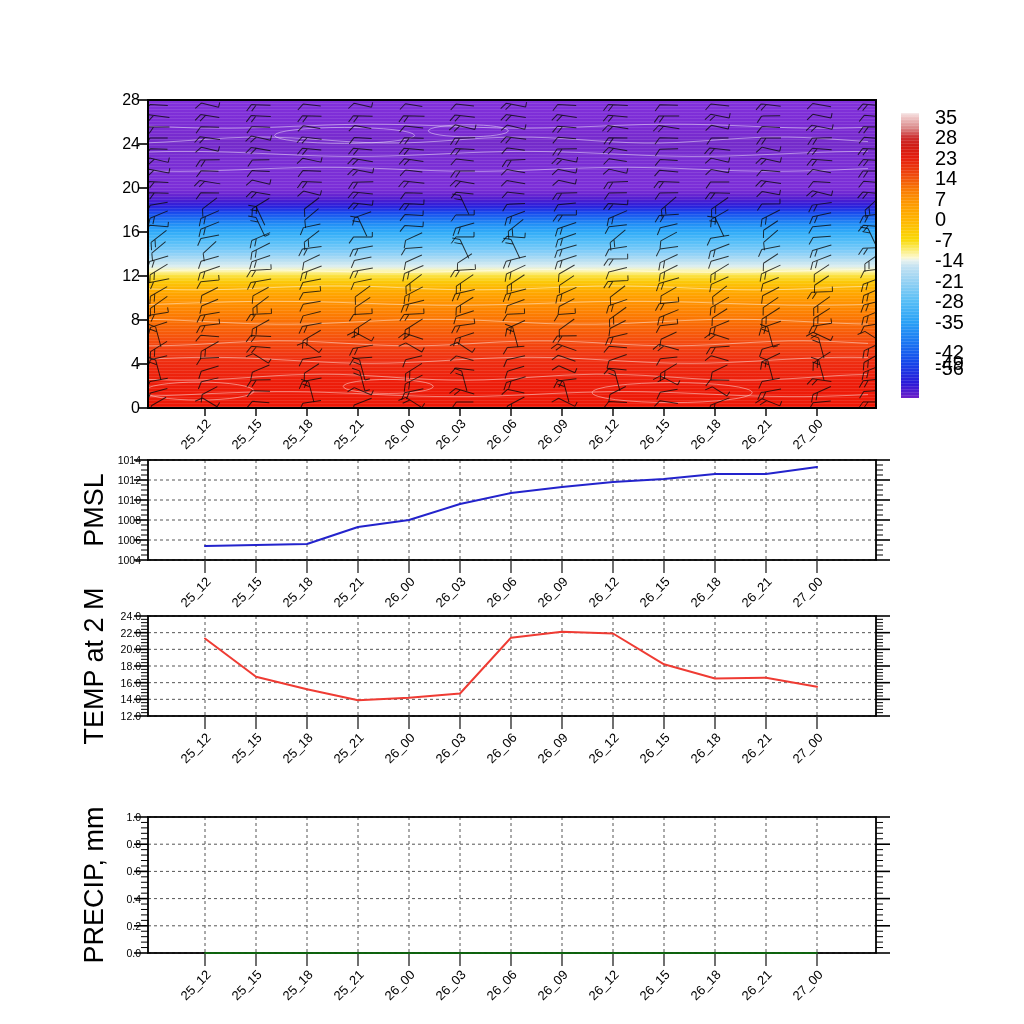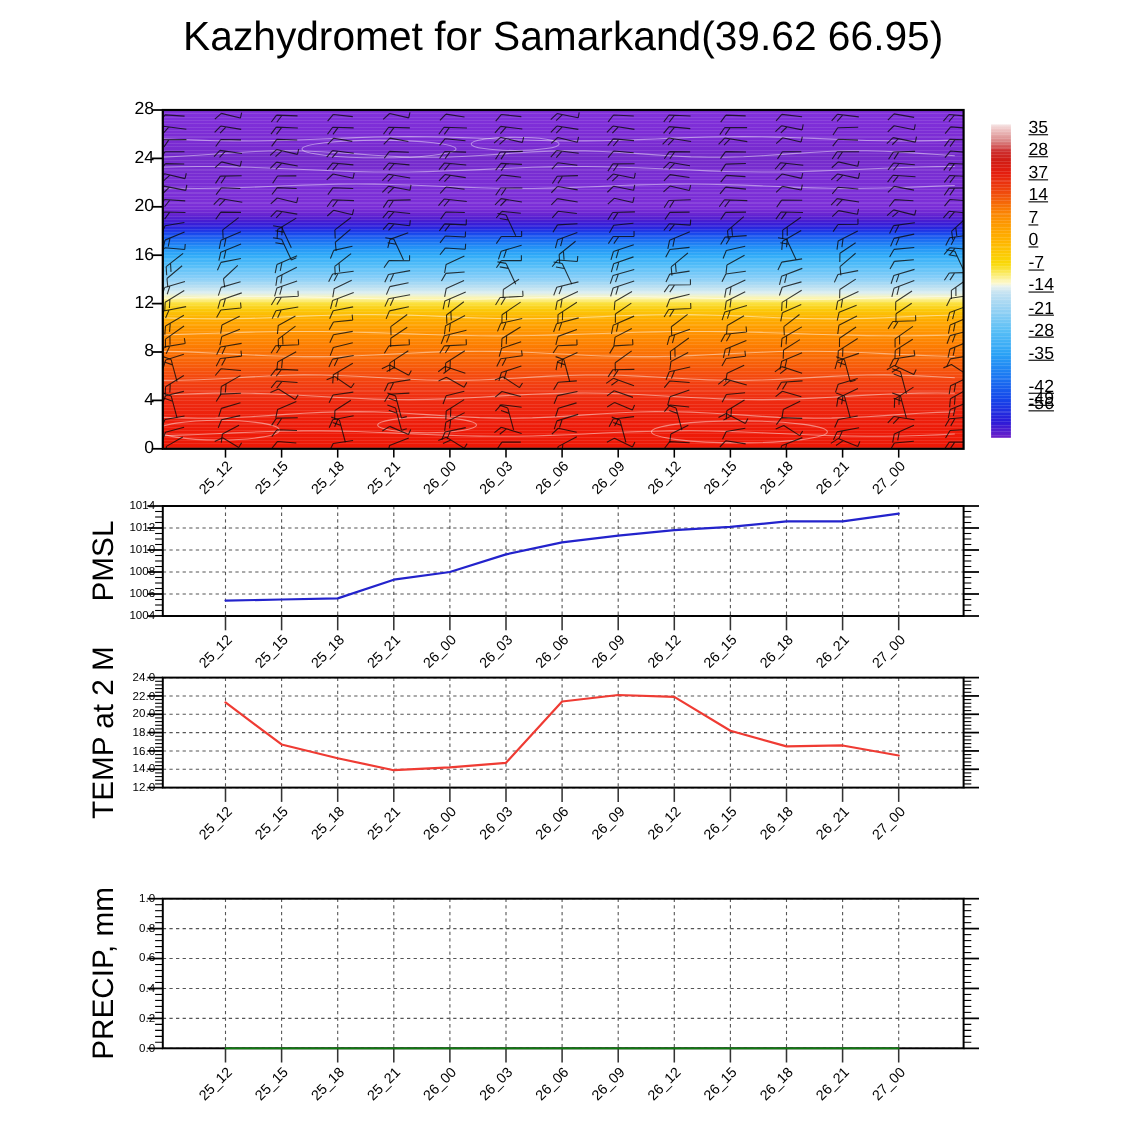--- a/index.html
+++ b/index.html
@@ -12,31 +12,30 @@
   #top-panel{left:148px;top:100px;width:728px;height:308px;}
   .banding{left:148px;top:100px;width:728px;height:308px;
     background:repeating-linear-gradient(to bottom,rgba(255,255,255,0.10) 0px,rgba(255,255,255,0.10) 1px,rgba(255,255,255,0) 1px,rgba(255,255,255,0) 3px);}
   #colorbar{left:901px;top:113px;width:18px;height:285px;}
   #colorbar-banding{left:901px;top:113px;width:18px;height:285px;
     background:repeating-linear-gradient(to bottom,rgba(255,255,255,0.12) 0px,rgba(255,255,255,0.12) 1px,rgba(255,255,255,0) 1px,rgba(255,255,255,0) 3px);}
   .ylab-outer{position:absolute;width:0;height:0;}
   .ylab-outer .in{position:absolute;right:0;top:0;transform:translateY(-50%);white-space:nowrap;}
   .yl-big .in{font-size:16px;}
   .yl-sm .in{font-size:10.5px;}
-  .cb-lab{position:absolute;font-size:16px;transform:translateY(-50%);white-space:nowrap;text-decoration:underline;}
+  .cb-lab{position:absolute;font-size:20px;transform:translateY(-50%);white-space:nowrap;}
   .tlab-outer{position:absolute;width:0;height:0;}
   .tlab-outer .in{position:absolute;right:0;top:0;white-space:nowrap;font-size:13px;
       transform:rotate(-45deg);transform-origin:100% 0%;}
   #chart-canvas{left:0;top:0;pointer-events:none;}
 </style>
 </head>
 <body>
 
 <div id="stage">
-  <div class="abs" id="page-title">Kazhydromet for Samarkand(39.62 66.95)</div>
 
   <div class="abs" id="top-panel" style="background: linear-gradient(rgb(130, 49, 220) 0%, rgb(122, 43, 210) 10%, rgb(116, 43, 202) 14%, rgb(122, 46, 212) 20%, rgb(124, 47, 216) 28.5%, rgb(108, 38, 210) 30.5%, rgb(74, 28, 208) 32.5%, rgb(43, 32, 220) 34.5%, rgb(25, 71, 236) 36.5%, rgb(28, 110, 242) 38.5%, rgb(35, 145, 246) 40.5%, rgb(49, 172, 248) 43%, rgb(85, 190, 248) 46%, rgb(134, 206, 248) 49.5%, rgb(181, 222, 242) 52%, rgb(220, 238, 240) 54%, rgb(253, 246, 176) 55.5%, rgb(251, 226, 65) 57%, rgb(251, 201, 8) 59%, rgb(255, 172, 0) 62%, rgb(255, 145, 0) 66%, rgb(252, 123, 2) 70%, rgb(248, 100, 7) 74%, rgb(245, 77, 14) 78%, rgb(241, 58, 18) 82%, rgb(238, 42, 16) 86%, rgb(237, 29, 10) 92%, rgb(238, 24, 6) 100%);"></div>
   <div class="abs banding"></div>
 
   <div class="abs" id="colorbar" style="background: linear-gradient(rgb(246, 231, 231) 0%, rgb(240, 202, 202) 1.3%, rgb(217, 134, 134) 5.4%, rgb(205, 47, 47) 8.5%, rgb(208, 28, 20) 11.6%, rgb(229, 30, 14) 15.7%, rgb(236, 58, 14) 19.8%, rgb(241, 84, 12) 22.9%, rgb(249, 122, 4) 27%, rgb(252, 144, 2) 30.1%, rgb(254, 166, 0) 34.2%, rgb(255, 180, 0) 37.3%, rgb(252, 202, 4) 41.4%, rgb(249, 217, 8) 44.5%, rgb(251, 235, 102) 47.6%, rgb(253, 248, 204) 50.7%, rgb(232, 242, 238) 51.7%, rgb(196, 226, 242) 53.8%, rgb(151, 210, 243) 58.9%, rgb(87, 190, 246) 66.1%, rgb(42, 162, 246) 73.3%, rgb(27, 119, 242) 80.5%, rgb(21, 70, 234) 87.7%, rgb(43, 26, 216) 94.9%, rgb(110, 32, 200) 100%);"></div>
   <div class="abs" id="colorbar-banding"></div>
 
   <div class="abs vlabel" style="left:94px;top:510px;">PMSL</div>
   <div class="abs vlabel" style="left:94px;top:666px;">TEMP at 2 M</div>
   <div class="abs vlabel" style="left:94px;top:885px;">PRECIP, mm</div>
@@ -61,21 +60,21 @@
         <span class="in">8</span>
       </span>
       <span class="ylab-outer yl-big" style="left: 140px; top: 364px;">
         <span class="in">4</span>
       </span>
       <span class="ylab-outer yl-big" style="left: 140px; top: 408px;">
         <span class="in">0</span>
       </span>
       <span class="cb-lab" style="left: 935px; top: 116.7px;">35</span>
       <span class="cb-lab" style="left: 935px; top: 137.2px;">28</span>
-      <span class="cb-lab" style="left: 935px; top: 157.7px;">37</span>
+      <span class="cb-lab" style="left: 935px; top: 157.7px;">23</span>
       <span class="cb-lab" style="left: 935px; top: 178.2px;">14</span>
       <span class="cb-lab" style="left: 935px; top: 198.7px;">7</span>
       <span class="cb-lab" style="left: 935px; top: 219.2px;">0</span>
       <span class="cb-lab" style="left: 935px; top: 239.7px;">-7</span>
       <span class="cb-lab" style="left: 935px; top: 260.2px;">-14</span>
       <span class="cb-lab" style="left: 935px; top: 280.7px;">-21</span>
       <span class="cb-lab" style="left: 935px; top: 301.2px;">-28</span>
       <span class="cb-lab" style="left: 935px; top: 321.7px;">-35</span>
       <span class="cb-lab" style="left: 935px; top: 352px;">-42</span>
       <span class="cb-lab" style="left: 935px; top: 362.7px;">-49</span>

